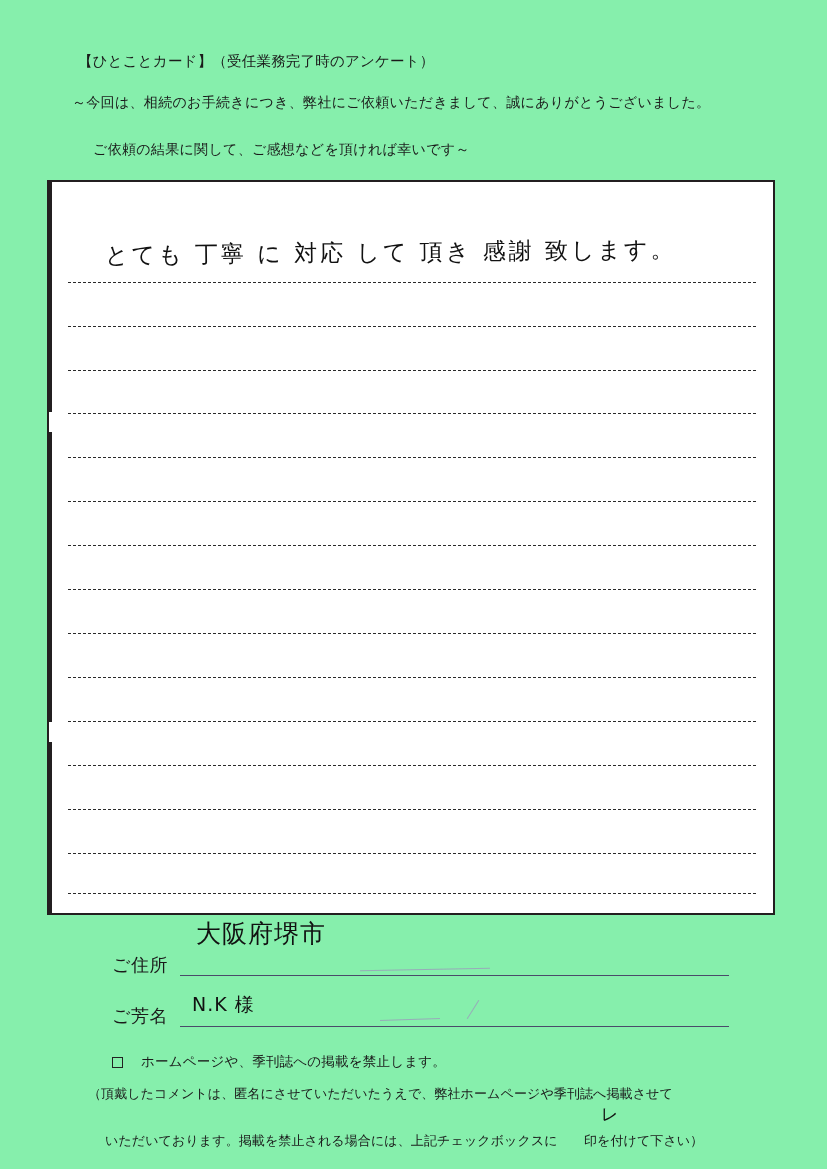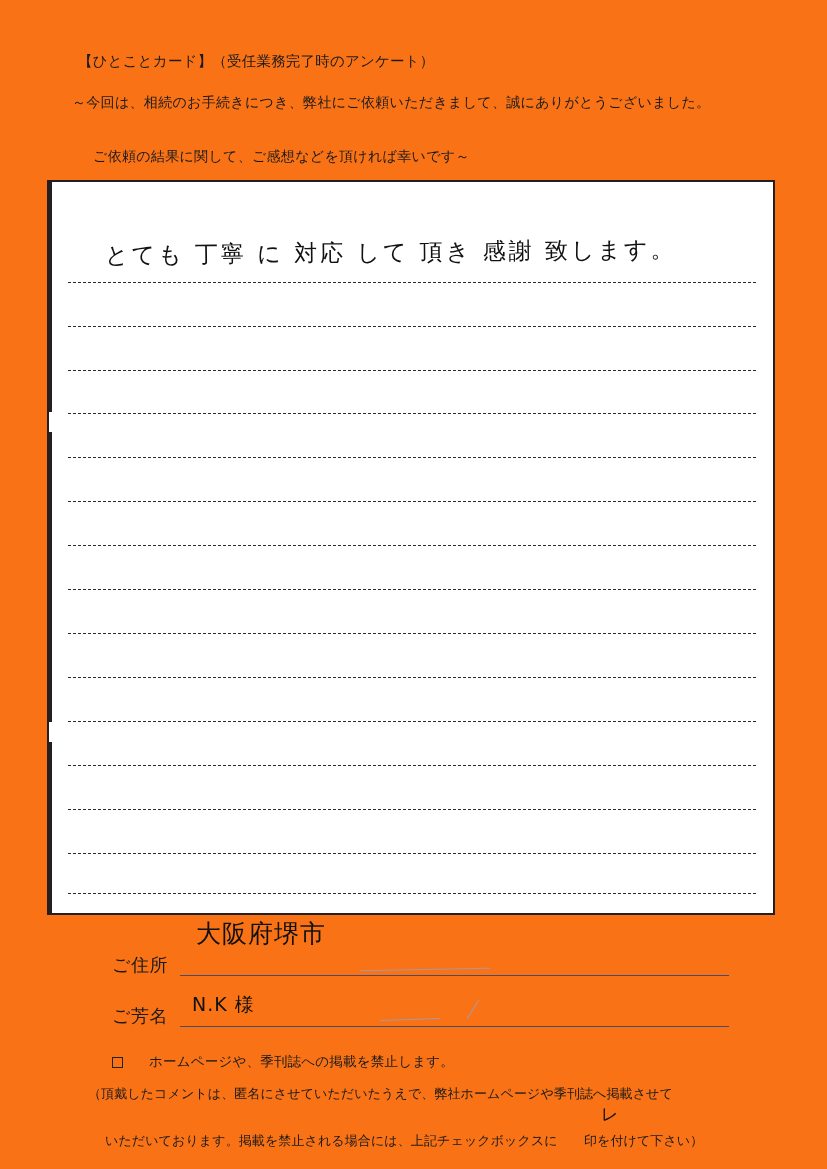--- a/index.html
+++ b/index.html
@@ -12,21 +12,21 @@
     height: 1169px;
     position: relative;
     font-family: "Liberation Sans", sans-serif;
     color: #1a1a1a;
     overflow: hidden;
   }
 
   .page {
     position: absolute;
     inset: 0;
-    background: #f97316;
+    background: #86efac;
   }
 
   
   .header-title {
     position: absolute;
     left: 78px;
     top: 52px;
     font-size: 14.5px;
     letter-spacing: 0.2px;
     white-space: nowrap;
@@ -35,21 +35,21 @@
     position: absolute;
     left: 72px;
     top: 94px;
     font-size: 14px;
     letter-spacing: 0.3px;
     white-space: nowrap;
   }
   .intro-line-2 {
     position: absolute;
     left: 93px;
-    top: 148px;
+    top: 141px;
     font-size: 14px;
     letter-spacing: 0.3px;
     white-space: nowrap;
   }
 
   
   .comment-box {
     position: absolute;
     left: 47px;
     top: 180px;
@@ -155,21 +155,20 @@
   .checkbox {
     width: 11px;
     height: 11px;
     border: 1.3px solid #222;
     box-sizing: border-box;
     display: inline-block;
   }
   .checkbox-label {
     font-size: 13.5px;
     letter-spacing: 0.2px;
-    margin-left: 8px;
   }
   .note-line {
     position: absolute;
     font-size: 13px;
     letter-spacing: 0.1px;
     white-space: nowrap;
   }
   .note-1 { left: 88px; top: 1085px; }
   .note-2 { left: 105px; top: 1110px; margin-top: 22px; }
   .hw-mark {

